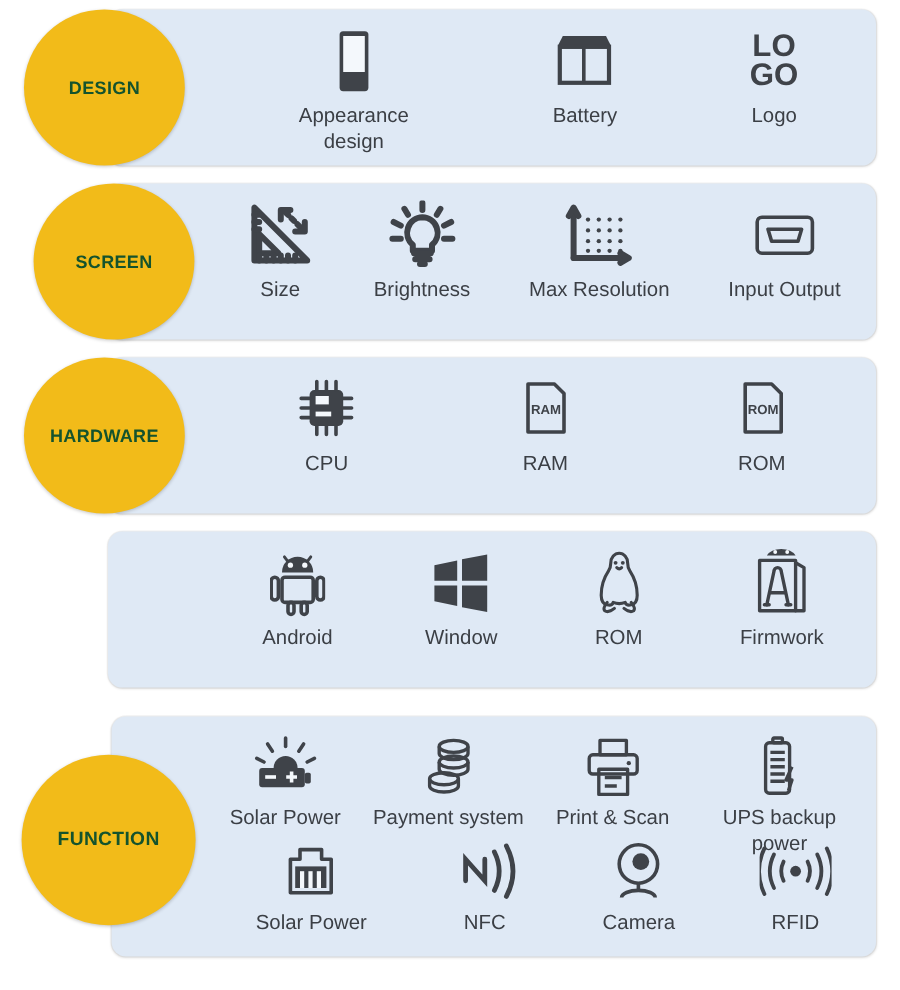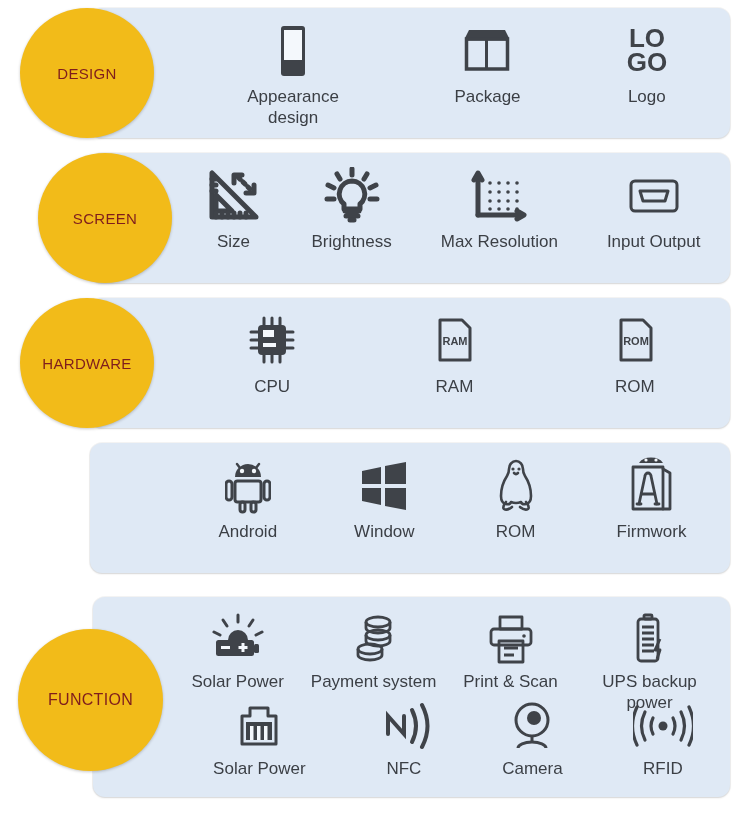--- a/index.html
+++ b/index.html
@@ -33,22 +33,22 @@
     position: absolute;
     border-radius: 50%;
     background: #f2bb19;
     box-shadow: 0 1px 3px rgba(0,0,0,0.22);
     display: flex;
     align-items: center;
     justify-content: center;
     z-index: 5;
   }
   .badge-label {
-    font-weight: normal;
-    color: #7f1d1d;
+    font-weight: bold;
+    color: #14532d;
     letter-spacing: 0.3px;
     font-size: 15px;
     white-space: nowrap;
   }
   .badge.big .badge-label { font-size: 16px; }
 
   
   .items {
     position: absolute;
     display: flex;
@@ -105,39 +105,39 @@
 
     <div class="item">
       <div class="icon-box">
         <svg width="56" height="58" viewBox="0 0 56 58" aria-hidden="true">
           <path d="M6 16 L10 8 L46 8 L50 16 Z" fill="#3f4349"></path>
           <rect x="6" y="16" width="44" height="2.5" fill="#3f4349"></rect>
           <rect x="7.5" y="17" width="41" height="30" fill="none" stroke="#3f4349" stroke-width="3.5"></rect>
           <rect x="26" y="17" width="3" height="30" fill="#3f4349"></rect>
         </svg>
       </div>
-      <div class="item-label">Package</div>
+      <div class="item-label">Battery</div>
     </div>
 
     <div class="item">
       <div class="icon-box">
         <svg width="60" height="58" viewBox="0 0 60 58" aria-hidden="true">
           <text class="logo-text" x="30" y="25" font-size="26" text-anchor="middle">LO</text>
           <text class="logo-text" x="30" y="49" font-size="26" text-anchor="middle">GO</text>
         </svg>
       </div>
       <div class="item-label">Logo</div>
     </div>
   </div>
 </div>
 
 <div class="row" style="top:145px;height:145px;">
   <div class="panel" style="left:90px;top:8px;width:640px;height:130px;"></div>
 
-  <div class="badge" style="left:38px;top:8px;width:134px;height:130px;text-align:center;">
+  <div class="badge" style="left:28px;top:8px;width:134px;height:130px;text-align:center;">
     <span class="badge-label">SCREEN</span>
   </div>
 
   <div class="items" style="left:180px;top:22px;width:545px;justify-content:space-around;">
 
     <div class="item">
       <div class="icon-box">
         <svg width="58" height="58" viewBox="0 0 58 58" aria-hidden="true">
           <g class="st" stroke-width="3">
             <path d="M8 6 L8 50 L52 50 Z"></path>

